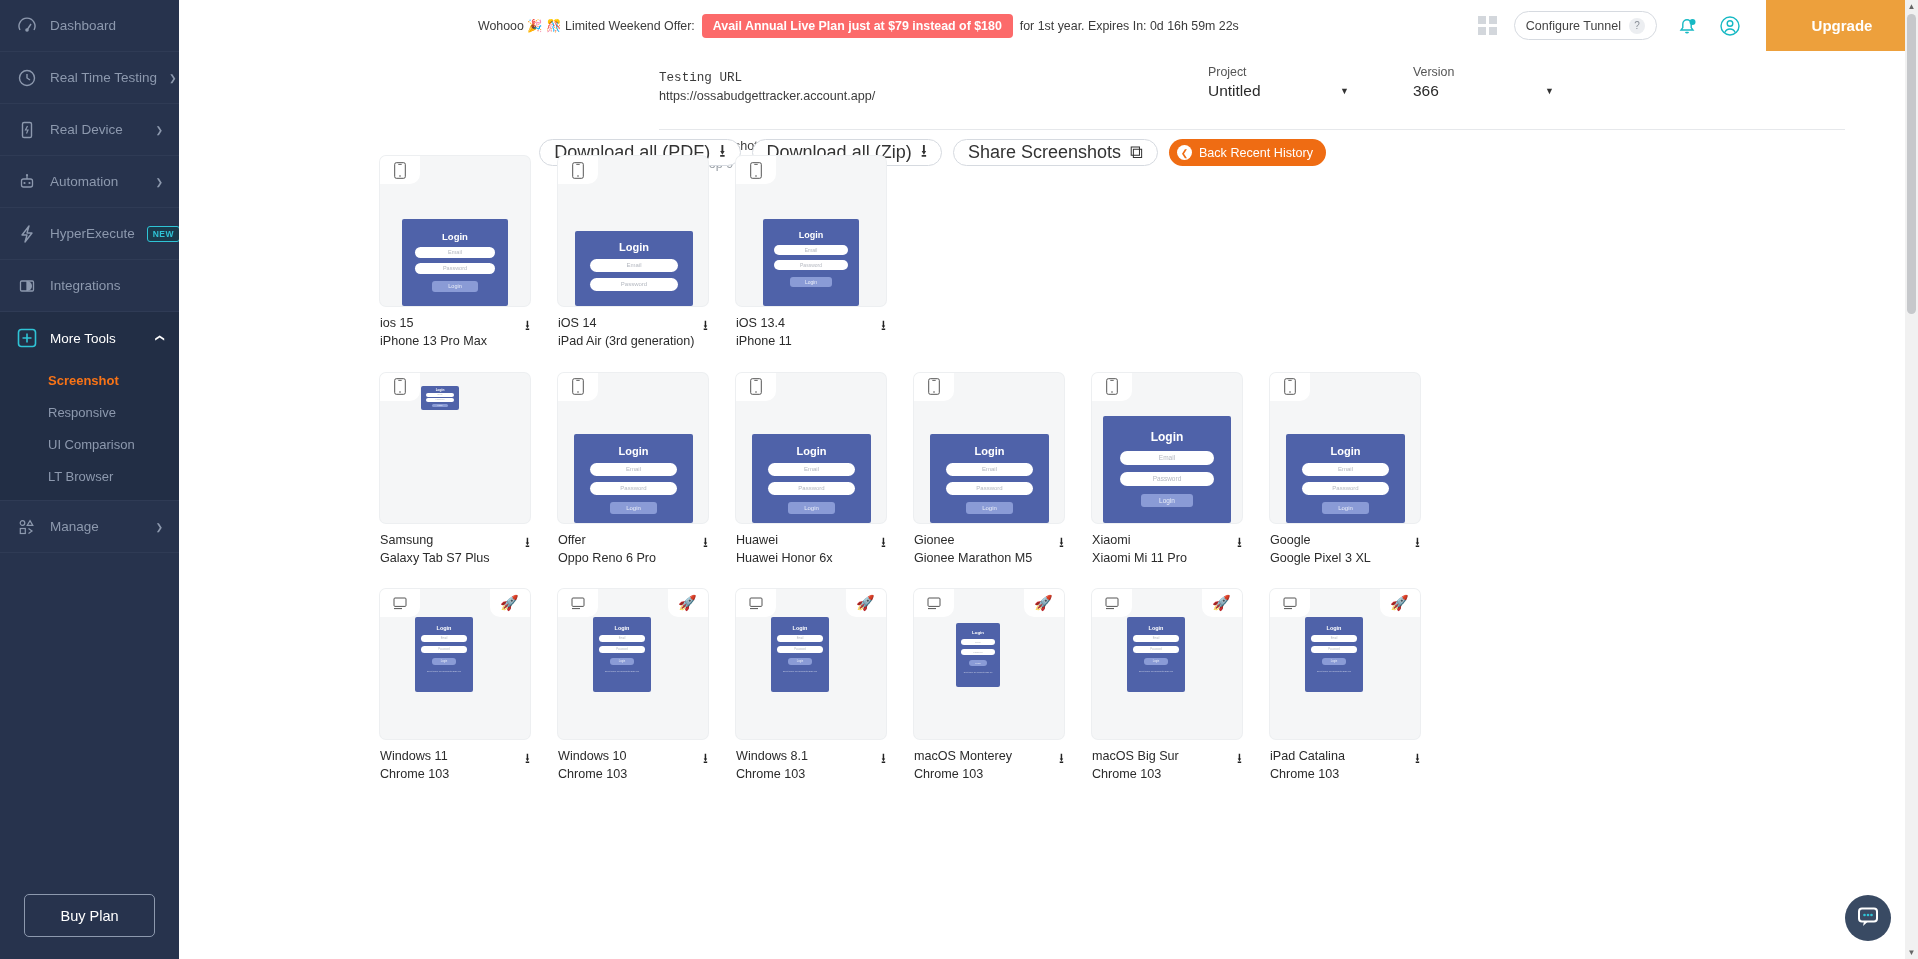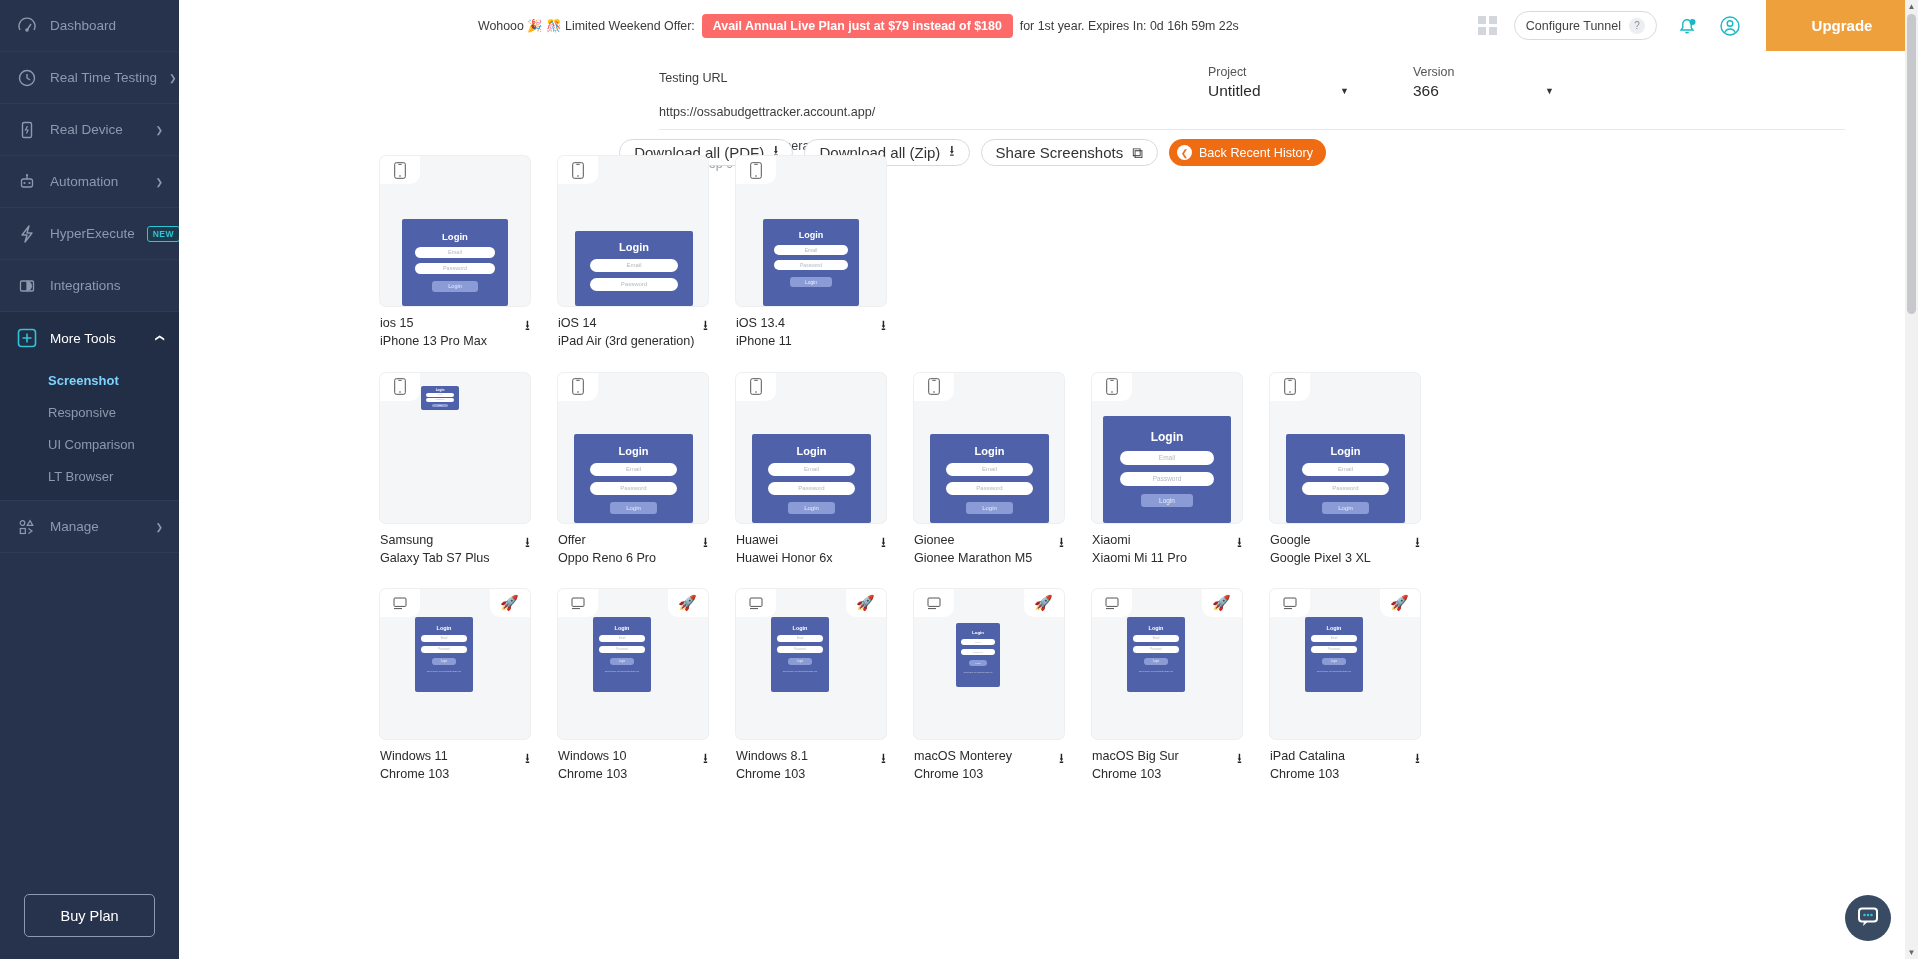--- a/index.html
+++ b/index.html
@@ -45,21 +45,21 @@
     background: #1b3a4b; color: #2fc4d6; border: 1px solid #2fc4d6;
     font-size: 8.5px; padding: 2px 5px; border-radius: 3px; font-weight: bold;
     letter-spacing: .4px;
   }
   .chev { font-size: 9px; color: #8d99ae; }
   .subnav { background: #222e45; padding-bottom: 8px; border-bottom: 1px solid #2f3b55;}
   .subnav-item {
     height: 32px; display: flex; align-items: center; padding-left: 48px;
     color: #8d99ae; font-size: 13px; cursor: pointer;
   }
-  .subnav-item.active { color: #7dd3fc; font-weight: bold; }
+  .subnav-item.active { color: #f97316; font-weight: bold; }
   .buy-plan-wrap { padding: 14px 24px 22px; }
   .buy-plan {
     width: 100%; height: 43px; border: 1px solid #8d99ae; border-radius: 5px;
     background: transparent; color: #fff; font-size: 14.5px; cursor: pointer;
     font-family: inherit;
   }
 
   
   .main { flex: 1; height: 959px; display: flex; flex-direction: column; position: relative; background: #fff;}
 
@@ -95,42 +95,42 @@
   }
 
   
   .content { flex: 1; overflow: hidden; background: #fff; position: relative;}
   .head-block { padding: 14px 0 0 0; }
   .head-row1 {
     display: flex; align-items: flex-start; padding: 0 73px 0 480px;
     position: relative; height: 56px;
   }
   .url-block { position: absolute; left: 480px; top: 6px;}
-  .url-label { font-size: 12.6px; color: #3c3c3c; margin-bottom: 20px;}
+  .url-label { font-size: 12.6px; color: #3c3c3c; margin-bottom: 4px; font-family: Liberation Mono, monospace;}
   .url-value { font-size: 12.6px; color: #3c3c3c;}
   .selects { margin-left: auto; display: flex; gap: 60px; position: absolute; right: 360px; top: 0;}
   .sel { min-width: 145px; }
   .sel-label { font-size: 12.4px; color: #555; margin-bottom: 3px;}
   .sel-control {
     display: flex; align-items: center; justify-content: space-between;
     font-size: 15.5px; color: #2b2b2b; cursor: pointer; padding-right: 4px;
   }
   .caret { font-size: 9px; color: #333; }
   .divider { height: 1px; background: #e6e8eb; margin: 8px 73px 0 480px; }
 
   .head-row2 {
     display: flex; align-items: center; padding: 9px 73px 0 480px; position: relative;
   }
   .counts { position: absolute; left: 480px; top: 9px;}
   .count-main { font-size: 12.6px; color: #3c3c3c; }
   .count-sub { font-size: 12.6px; color: #9aa0a6; margin-top: 4px;}
   .actions { margin-left: auto; display: flex; gap: 11px; align-items: center; position: absolute; right: 592px; top: 9px;}
   .btn-o {
     border: 1px solid #d6dae0; background: #fff; border-radius: 17px; height: 27px;
-    display: flex; align-items: center; gap: 9px; padding: 0 14px; font-size: 15px;
+    display: flex; align-items: center; gap: 9px; padding: 0 14px; font-size: 18px;
     color: #333; cursor: pointer; white-space: nowrap; font-family: inherit;
   }
   .btn-orange {
     background: #ef6c13; color: #fff; border: none; border-radius: 17px; height: 27px;
     display: flex; align-items: center; gap: 7px; padding: 0 13px 0 8px;
     font-size: 12.6px; cursor: pointer; white-space: nowrap; font-family: inherit; font-weight: 500;
   }
   .back-circle {
     width: 15px; height: 15px; border-radius: 50%; background: #fff; color: #ef6c13;
     display: flex; align-items: center; justify-content: center; font-size: 9px;

